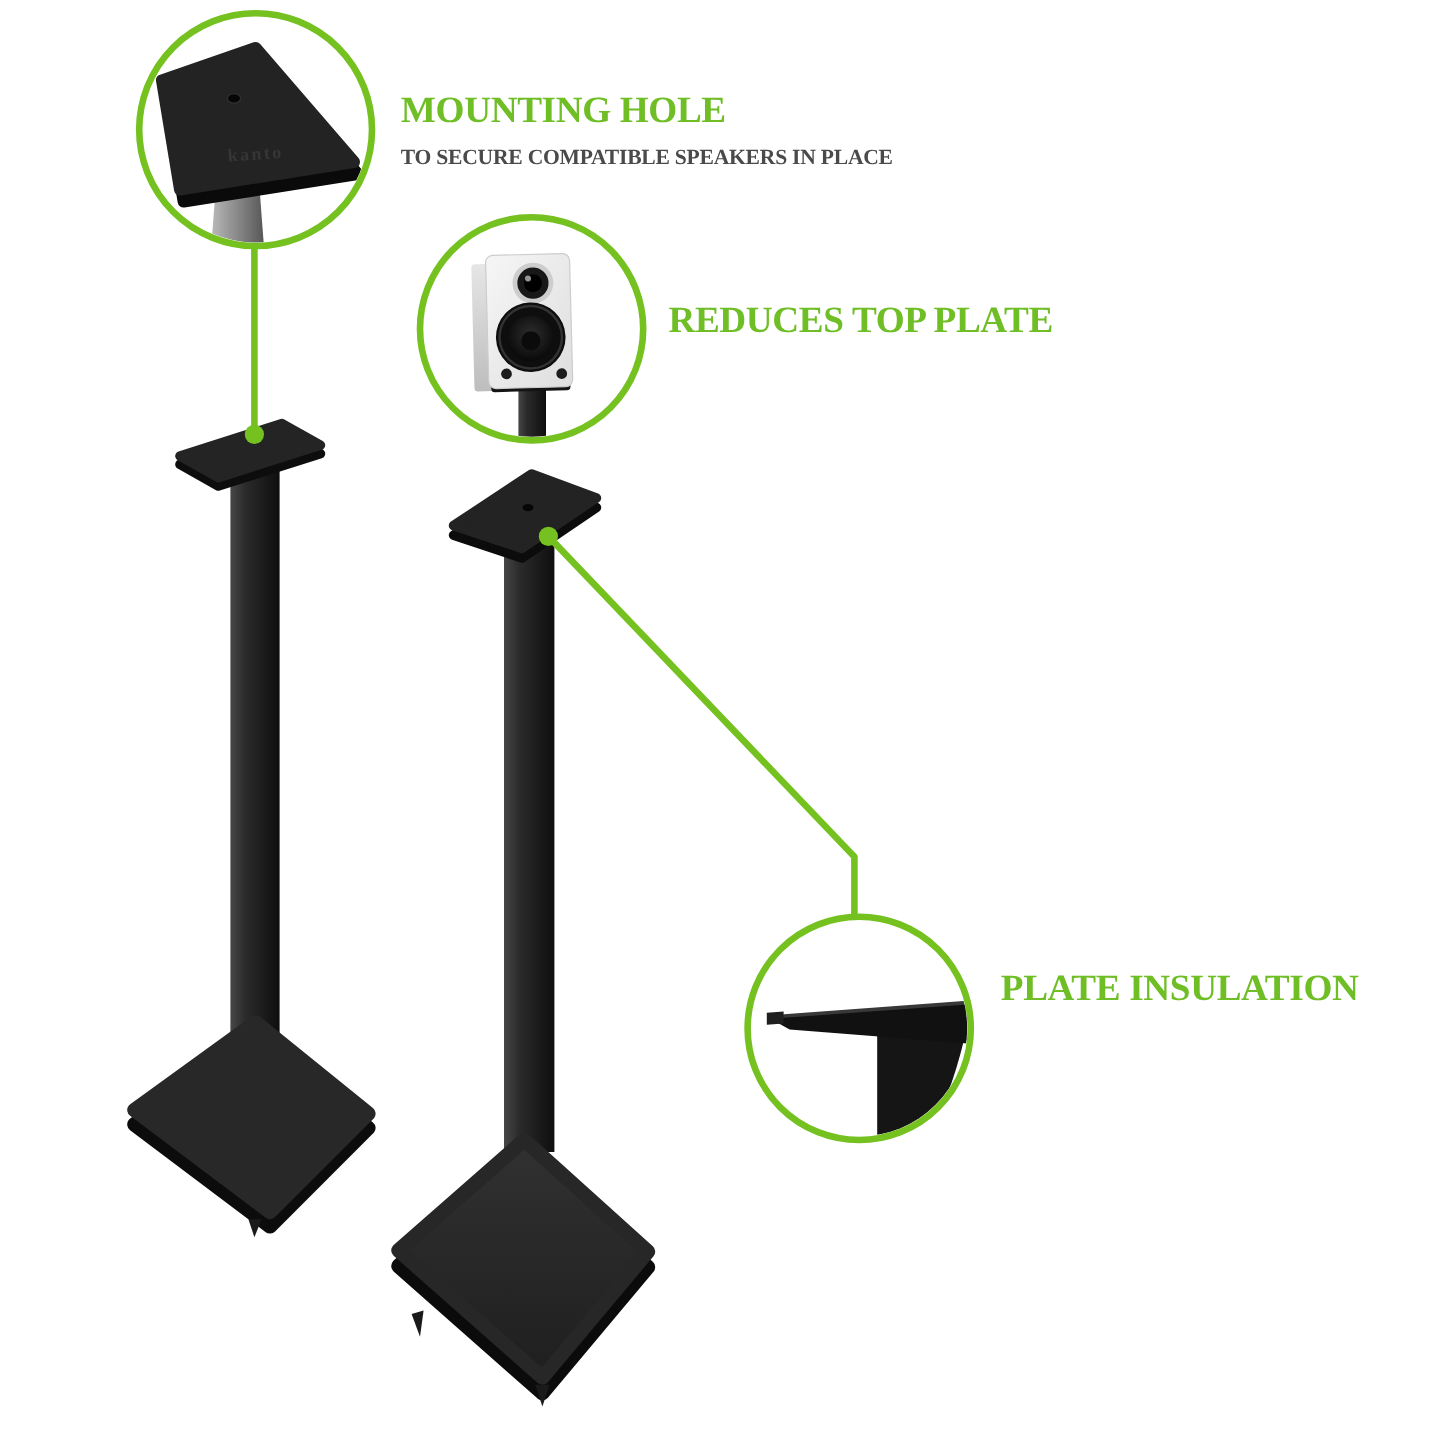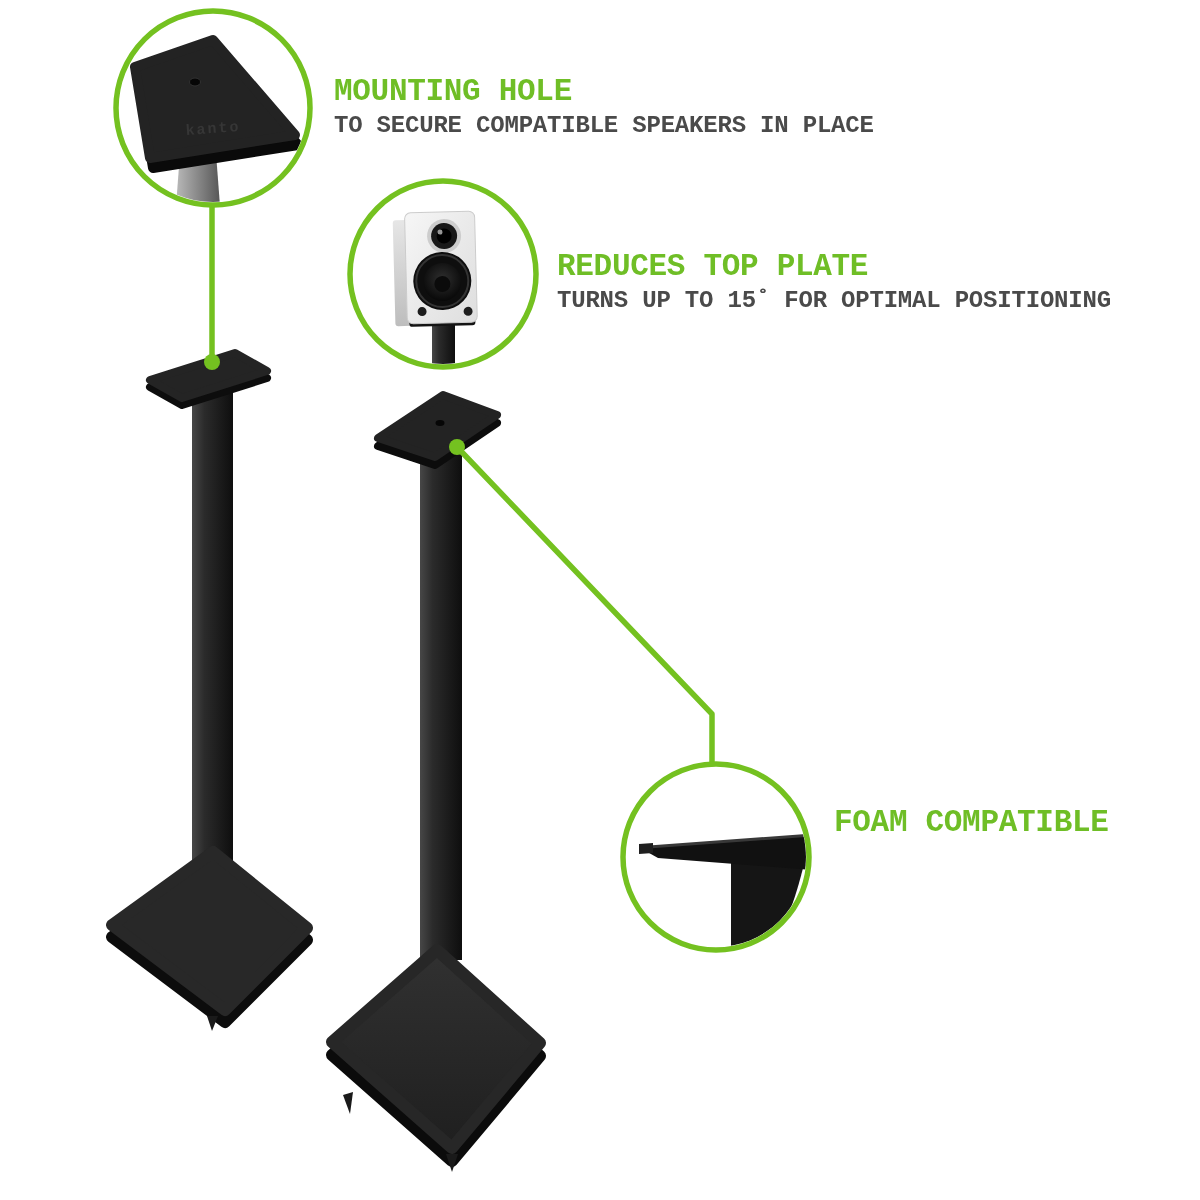--- a/index.html
+++ b/index.html
@@ -7,39 +7,40 @@
     --title-green:#6FBE26;
     --subtitle-gray:#4A4A4A;
     --background:#FFFFFF;
   }
   html,body{margin:0;padding:0;background:var(--background);}
   #canvas{
     position:relative;
     width:1200px;height:1200px;
     background:var(--background);
     overflow:hidden;
-    font-family:Liberation Mono, monospace;
+    font-family:Liberation Serif, serif;
     border-radius:27px;
   }
   #scene{position:absolute;left:0;top:0;}
   .callout{position:absolute;}
   .callout-title{
     font-size:31px;
     font-weight:700;
     color:var(--title-green);
     line-height:1.12;
     letter-spacing:-0.3px;
     white-space:nowrap;
   }
   .callout-sub{
-    font-size:24px;
+    font-size:18px;
     font-weight:700;
     color:var(--subtitle-gray);
     line-height:1.3;
     letter-spacing:-0.2px;
+    margin-top:10px;
   }
   .nowrap{white-space:nowrap;}
   .green-stroke{stroke:var(--accent-green);}
   .green-fill{fill:var(--accent-green);}
 </style>
 </head>
 <body>
 
 <div id="canvas">
 
@@ -155,20 +156,19 @@
     </g>
   </svg>
 
   <div class="callout" style="left:334px;top:75px;width:600px;">
     <div class="callout-title">MOUNTING HOLE</div>
     <div class="callout-sub nowrap">TO SECURE COMPATIBLE SPEAKERS IN PLACE</div>
   </div>
 
   <div class="callout" style="left:557px;top:250px;width:600px;">
     <div class="callout-title">REDUCES TOP PLATE</div>
-    <div class="callout-sub nowrap">TURNS UP TO 15˚ FOR OPTIMAL POSITIONING</div>
   </div>
 
   <div class="callout" style="left:834px;top:806px;width:315px;">
-    <div class="callout-title">FOAM COMPATIBLE</div>
+    <div class="callout-title">PLATE INSULATION</div>
   </div>
 
 </div>
 
 </body></html>

